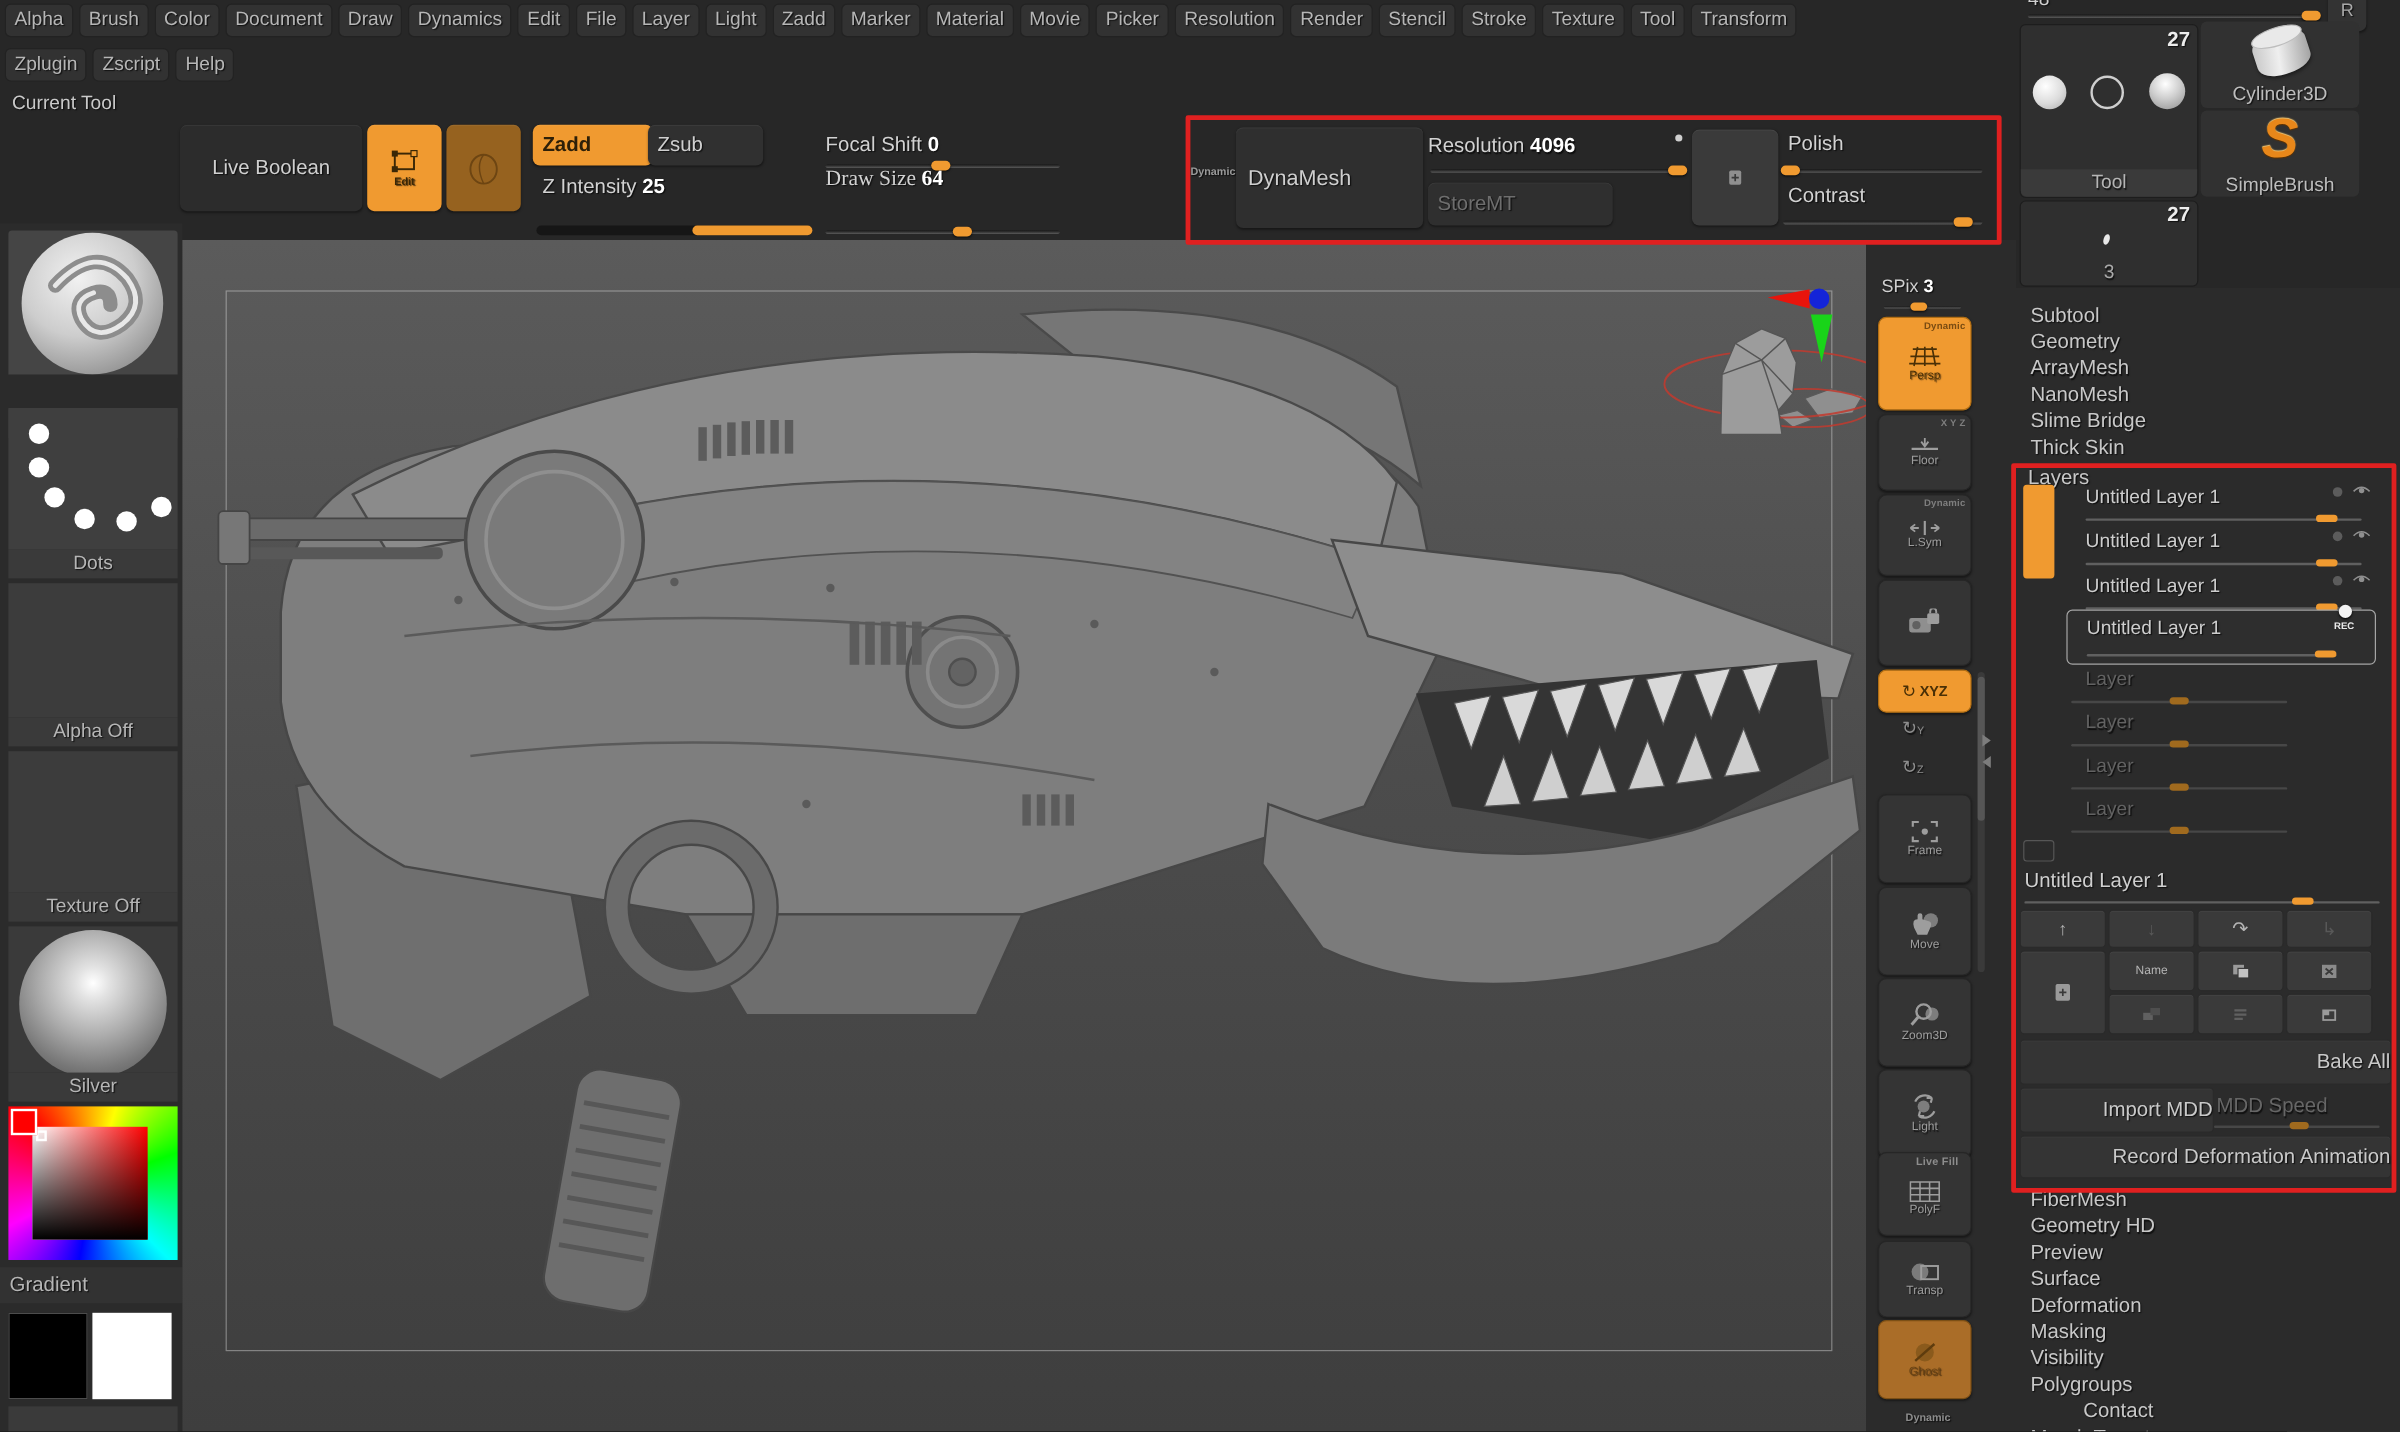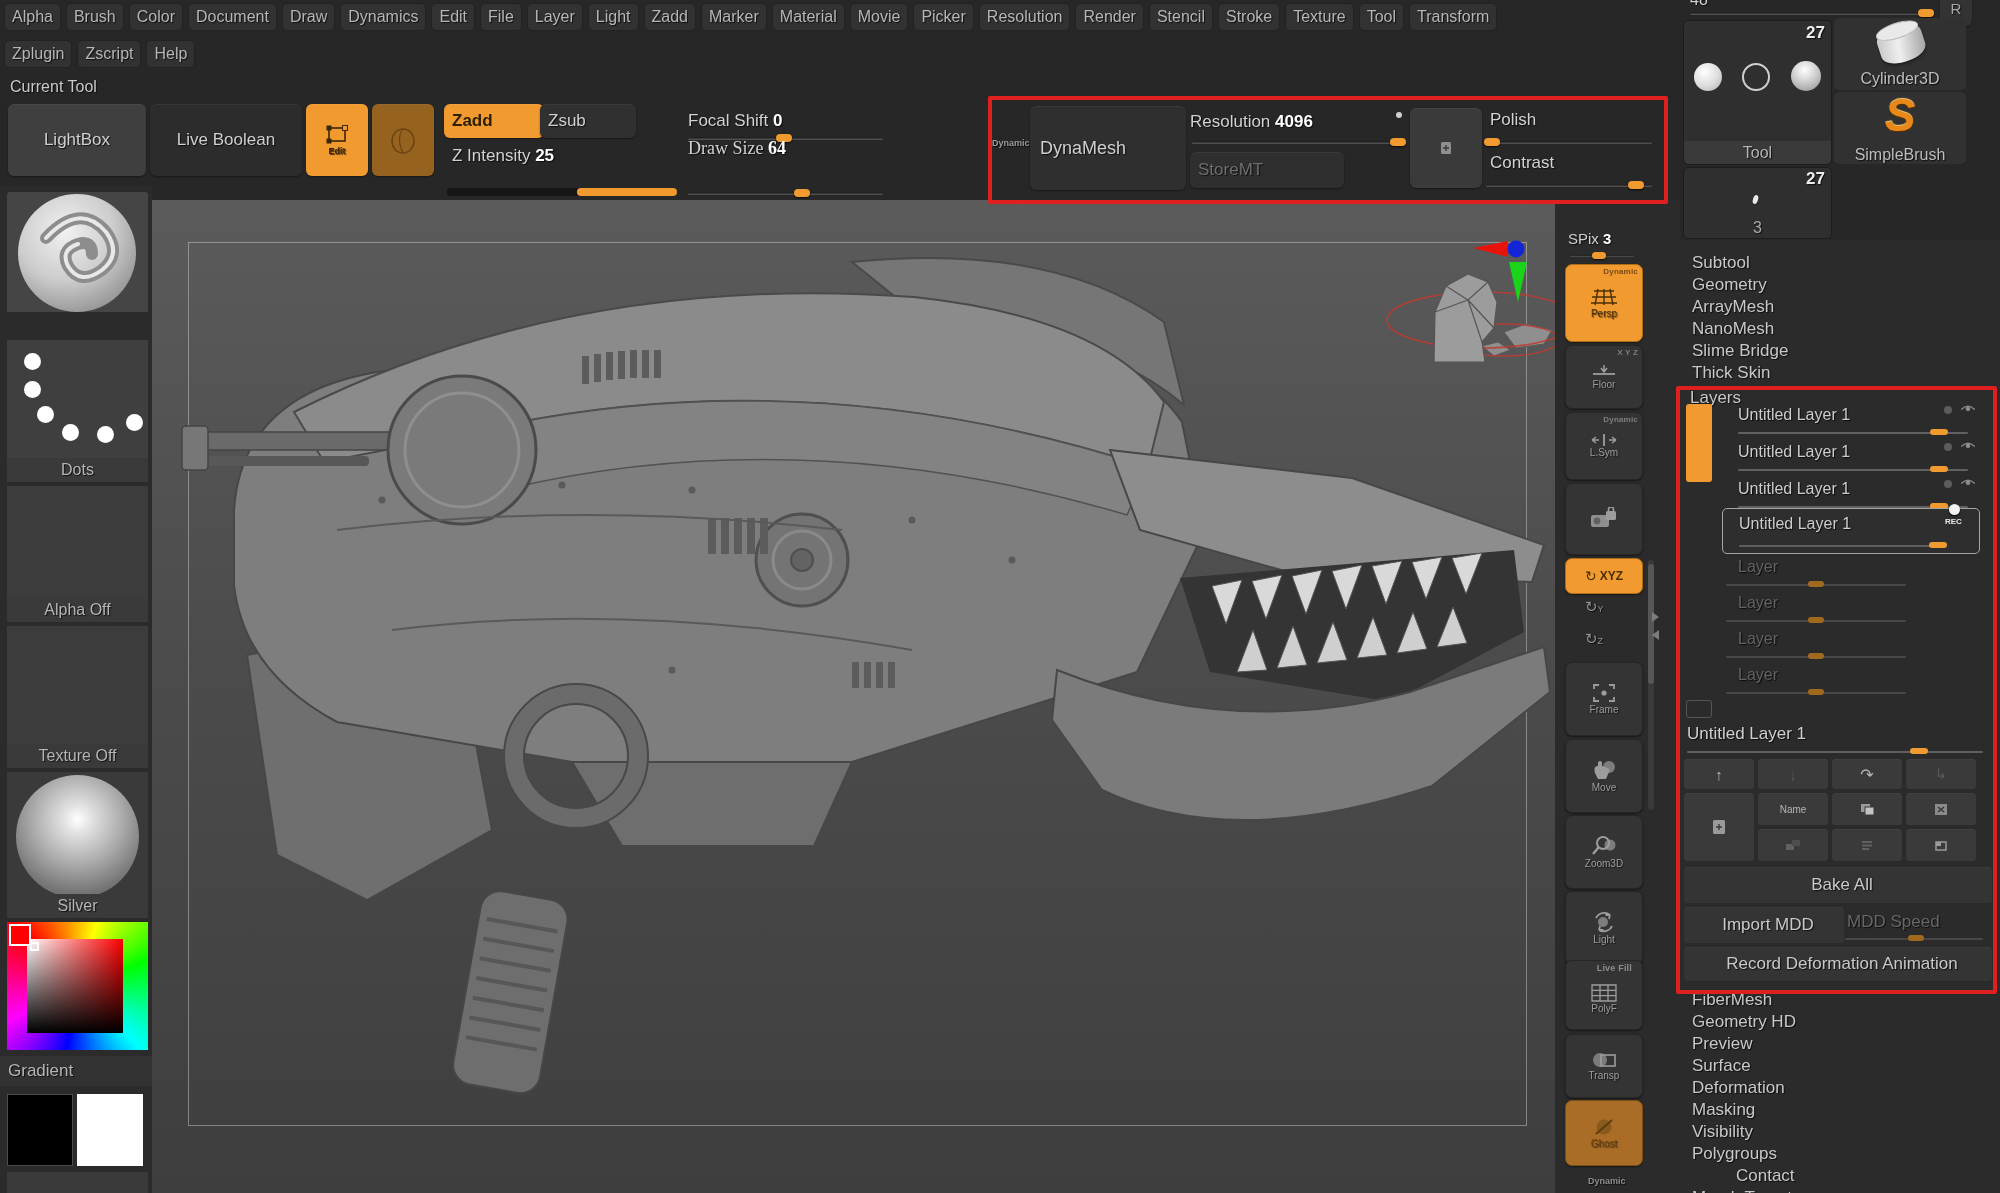--- a/index.html
+++ b/index.html
@@ -37,21 +37,21 @@
   
   .plist{font-size:17px;color:#c8c8c8;text-shadow:1px 1px 1px rgba(0,0,0,.7);}
   .lname{position:absolute;font-size:16px;color:#cdcdcd;text-shadow:1px 1px 1px rgba(0,0,0,.75);white-space:nowrap;}
   .lname.dim{color:#626262;}
   .ltrack{position:absolute;height:2px;background:#606060;border-radius:1px;}
   .ltrack.dim{background:#474747;}
   .lhandle{position:absolute;width:18px;height:6px;border-radius:3px;background:#f09a30;}
   .lhandle.dim{background:#a06a1e;}
   .pbtn{position:absolute;background:#3a3a3a;border:1px solid #2a2a2a;border-radius:4px;display:flex;
         align-items:center;justify-content:center;color:#b5b5b5;box-shadow:inset 0 1px 0 rgba(255,255,255,.04);}
-  .pbtn.wide{justify-content:center;padding-left:8px;font-size:17px;color:#c9c9c9;
+  .pbtn.wide{justify-content:flex-end;padding-left:8px;font-size:17px;color:#c9c9c9;
              text-shadow:1px 1px 1px rgba(0,0,0,.7);}
   .eye{width:16px;height:11px;display:inline-block;}
 </style>
 </head>
 <body>
 
 <div class="stage">
 
   <div class="menurow" style="left:4px;top:3px;">
     <div class="menu-item">Alpha</div>
@@ -78,23 +78,20 @@
     <div class="menu-item">Transform</div>
   </div>
   <div class="menurow" style="left:4px;top:40px;">
     <div class="menu-item">Zplugin</div>
     <div class="menu-item">Zscript</div>
     <div class="menu-item">Help</div>
   </div>
 
   <div class="abs ts" style="left:10px;top:78px;font-size:16px;color:#c9c9c9;">Current Tool</div>
 
-  <div class="shbtn" style="left:8px;top:104px;width:138px;height:72px;background:#3f3f3f;">
-      <span>LightBox</span>
-    </div>
   <div class="shbtn" style="left:150px;top:104px;width:152px;height:72px;background:#2c2c2c;">
       <span>Live Boolean</span>
     </div>
 
   <div class="shbtn" style="left:306px;top:104px;width:62px;height:72px;background:#f09a30;flex-direction:column;">
     <svg width="26" height="22" viewBox="0 0 26 22">
       <rect x="5" y="4" width="16" height="13" fill="none" stroke="#3a2706" stroke-width="1.6"></rect>
       <rect x="2.5" y="1.5" width="5" height="5" fill="#3a2706"></rect>
         <rect x="18.5" y="1.5" width="5" height="5" fill="#f09a30" stroke="#3a2706"></rect>
         <rect x="2.5" y="14.5" width="5" height="5" fill="#3a2706"></rect>

